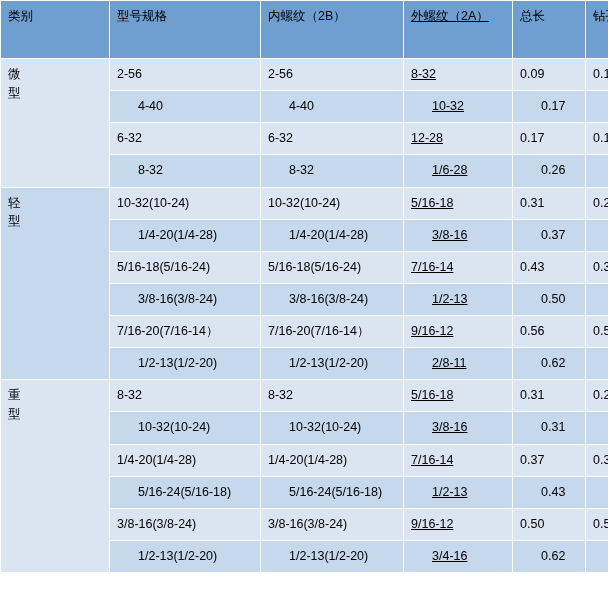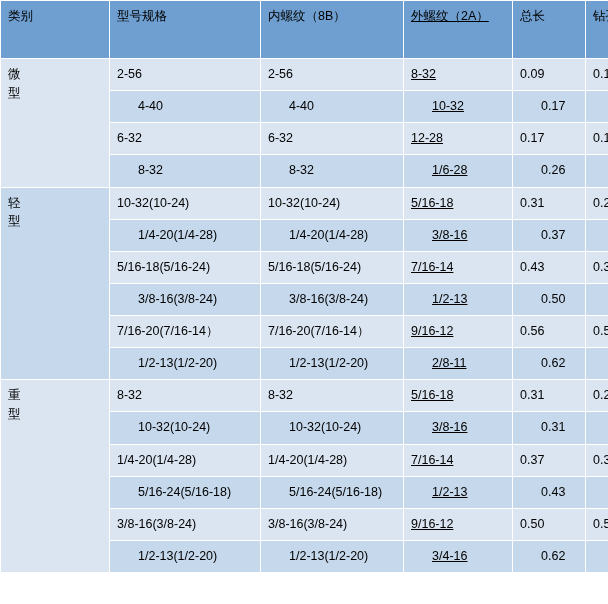--- a/index.html
+++ b/index.html
@@ -61,21 +61,21 @@
   }
 </style>
 </head>
 <body>
 
 <table class="spec-table">
   <thead>
     <tr>
       <th class="col-cat">类别</th>
       <th class="col-spec">型号规格</th>
-      <th class="col-in">内螺纹（8B）</th>
+      <th class="col-in">内螺纹（2B）</th>
       <th class="col-out">外螺纹（2A）</th>
       <th class="col-len">总长</th>
       <th class="col-drill">钻孔</th>
     </tr>
   </thead>
   <tbody id="table-body">
       <tr class="row-alt-light">
         <td class="cat-cell cat-a" rowspan="4">
           <span class="cat-text">微型</span>
         </td>

